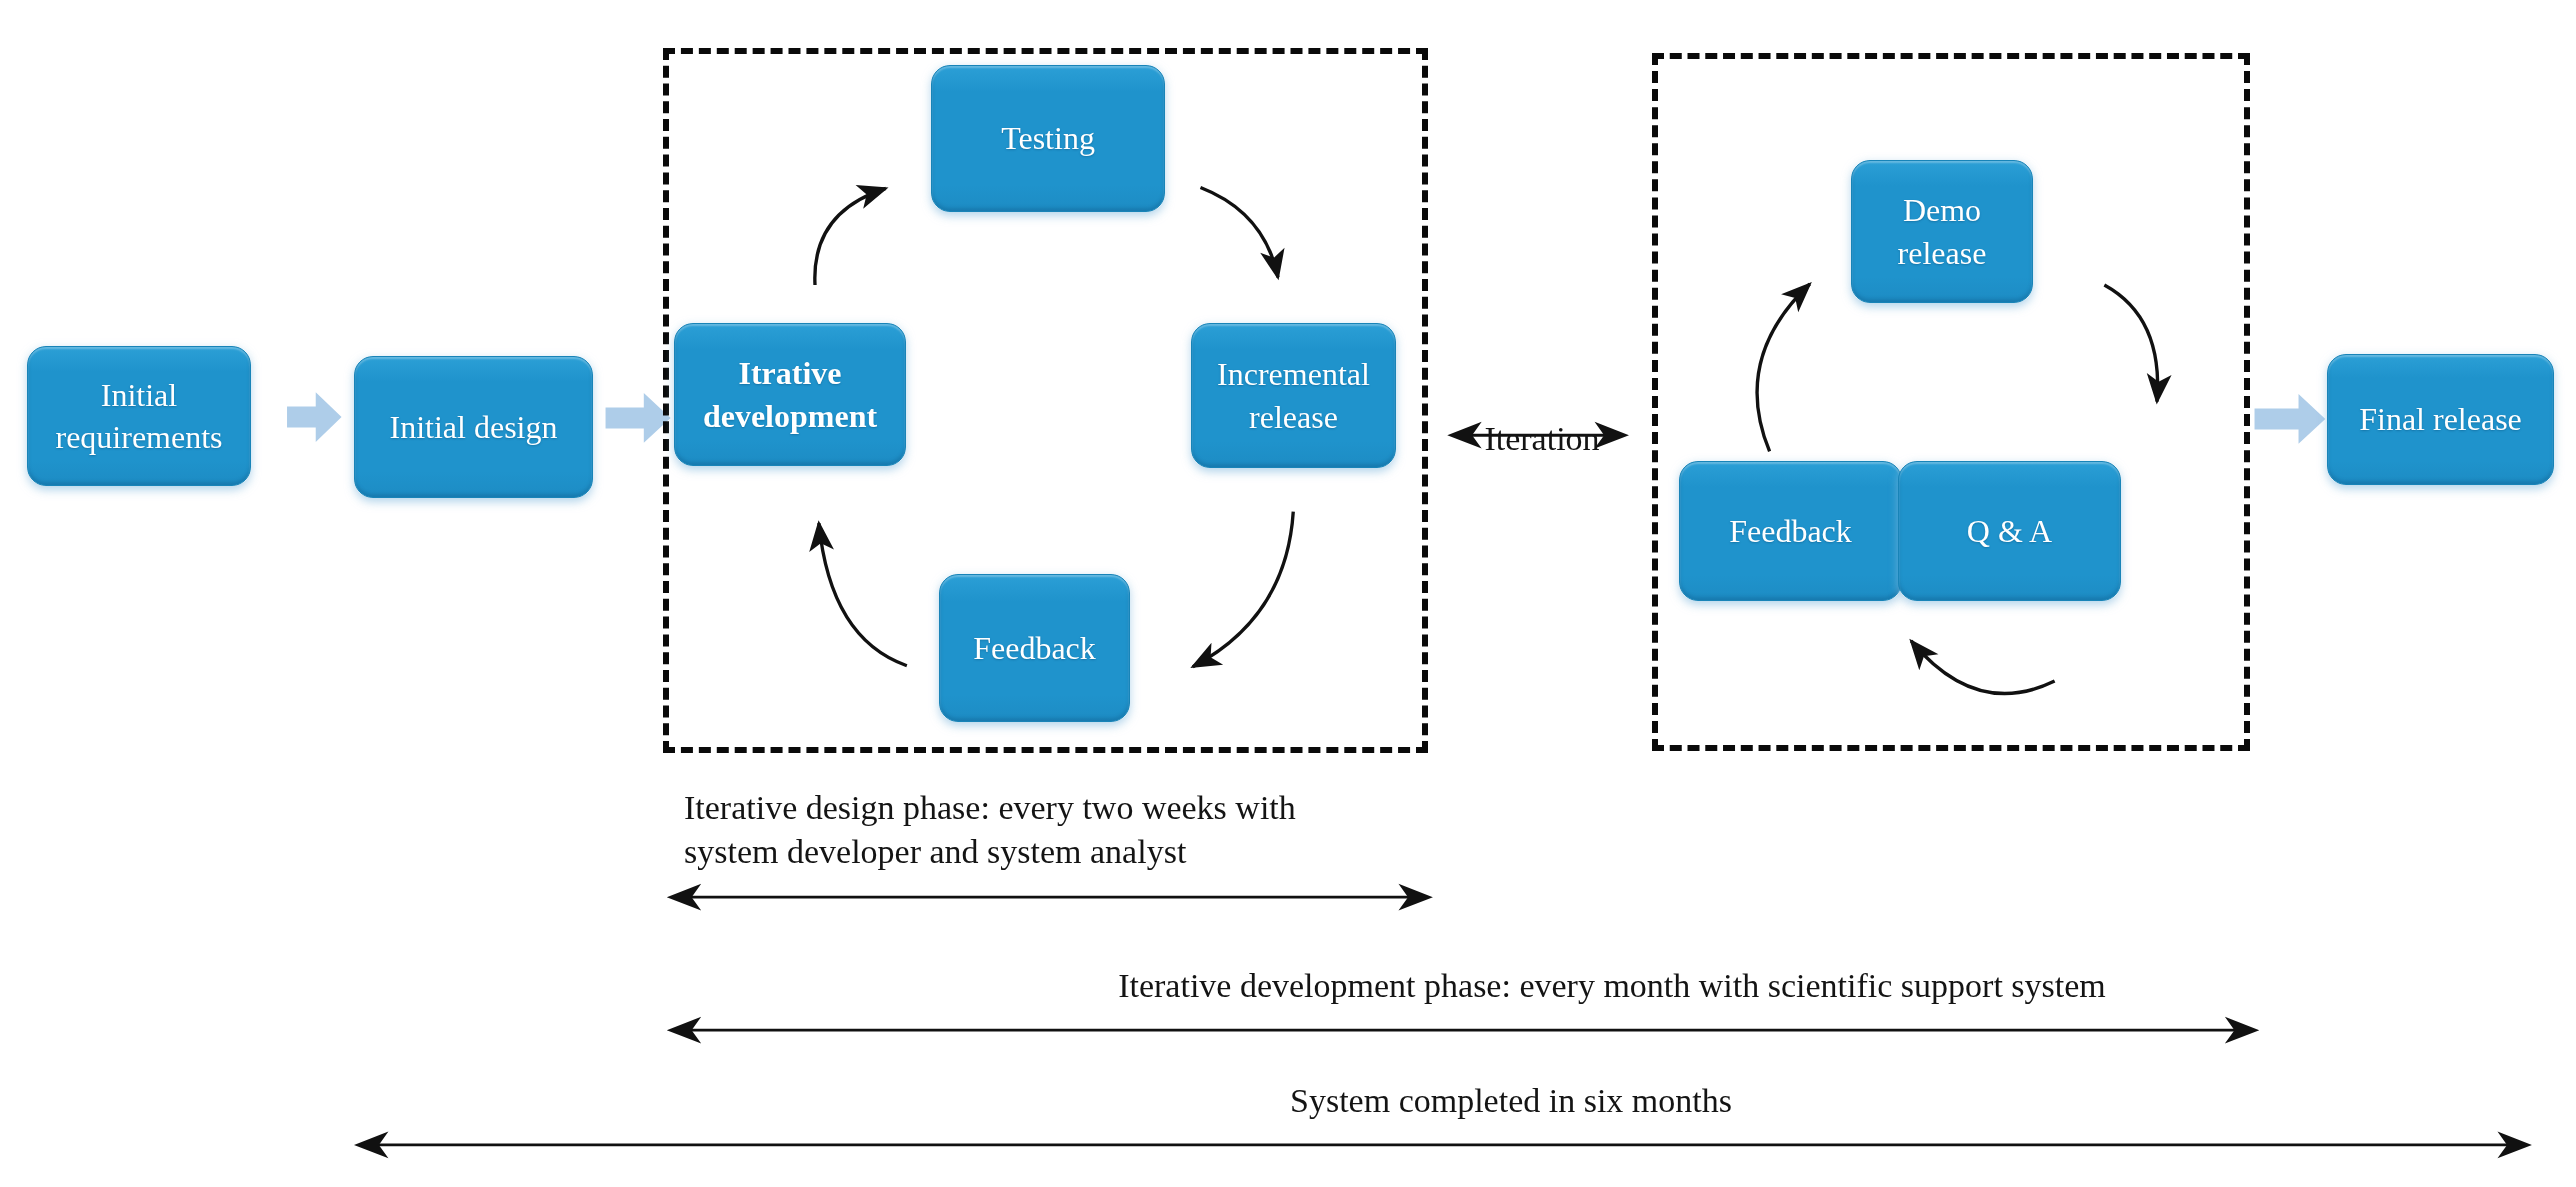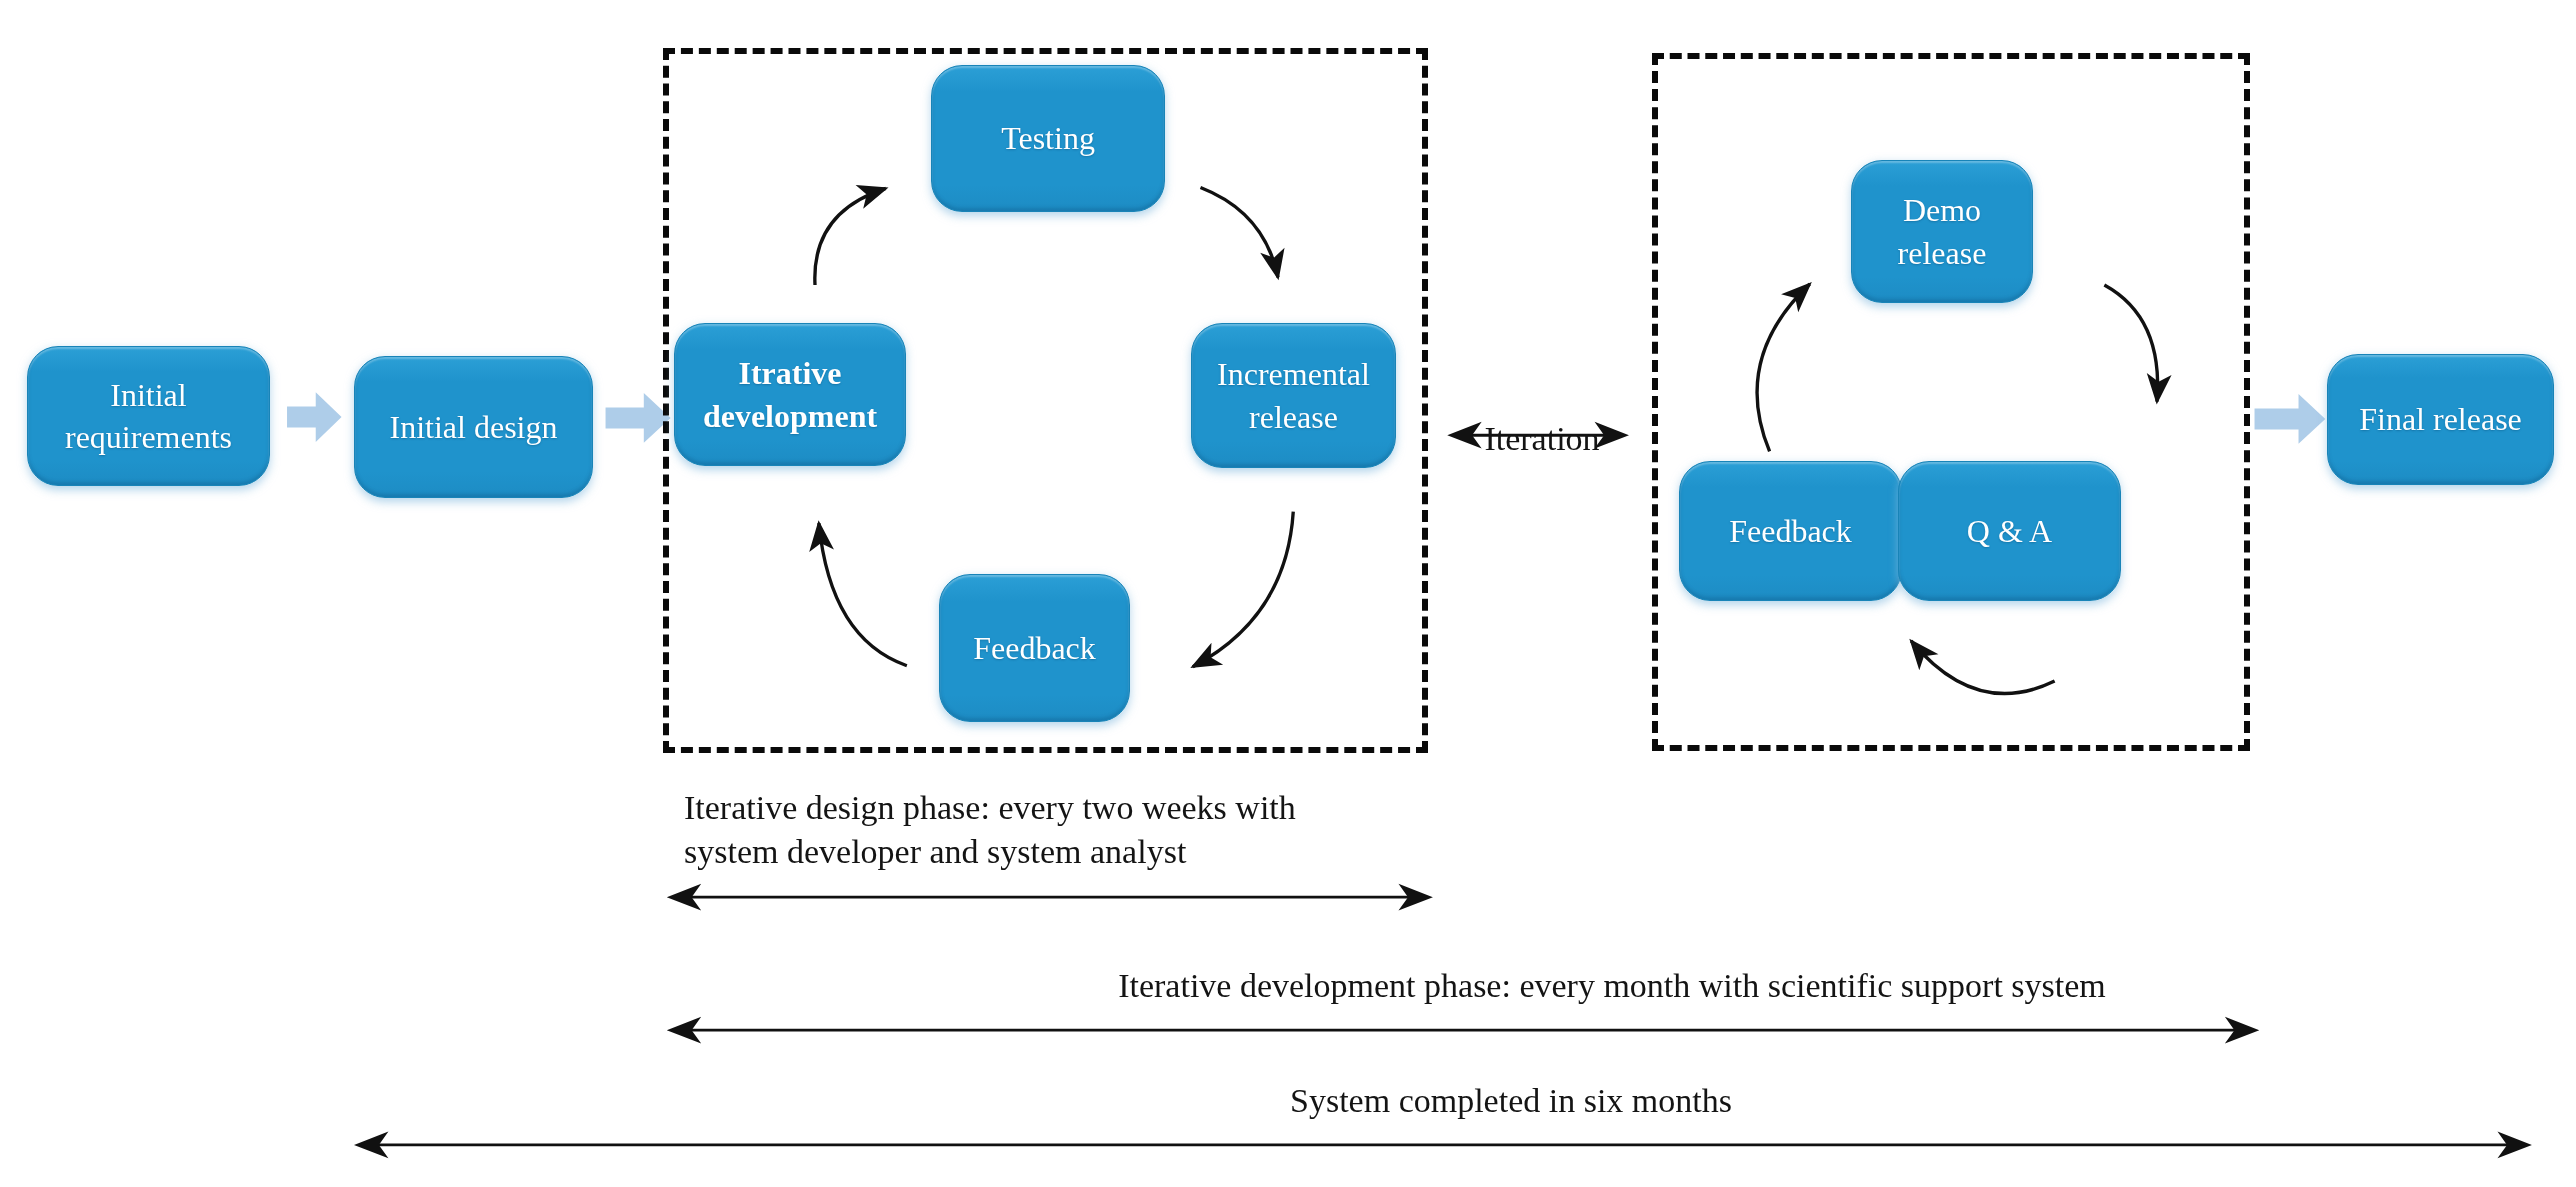--- a/index.html
+++ b/index.html
@@ -8,21 +8,21 @@
     width:2576px;height:1187px;
     background:#ffffff;
     font-family:"Liberation Serif","DejaVu Serif",serif;
     overflow:hidden;
   }
   .arrow-layer{position:absolute;left:0;top:0;width:2576px;height:1187px;}
   .node{
     position:absolute;
     background:linear-gradient(180deg,#2b9fd6 0%,#1f93cc 18%,#1f93cc 82%,#1d8cc4 100%);
     border:1.9px solid #1884b8;
-    border-radius:31px;
+    border-radius:19px;
     box-shadow:0 3.8px 9.6px rgba(140,190,225,.65), inset 0 1.9px 1.9px rgba(255,255,255,.28), inset 0 -2.9px 3.8px rgba(0,60,100,.22);
     display:flex;align-items:center;justify-content:center;
     box-sizing:border-box;
   }
   .node-label{
     color:#ffffff;
     font-size:32px;
     line-height:1.32;
     text-align:center;
     white-space:pre-line;
@@ -89,21 +89,21 @@
     <g>
       <line x1="388" y1="1197" x2="2629" y2="1197" stroke="#111111" stroke-width="3"></line>
       <polygon points="370,1197 406,1183 396,1197 406,1211" fill="#111111"></polygon>
       <polygon points="2647,1197 2611,1183 2621,1197 2611,1211" fill="#111111"></polygon>
     </g>
   </svg>
 
   <div class="dashed-region" style="left:663px;top:48px;width:765px;height:705px;"></div>
   <div class="dashed-region" style="left:1652px;top:53px;width:598px;height:698px;"></div>
 
-  <div class="node" style="left:27px;top:346px;width:243px;height:140px;">
+  <div class="node" style="left:27px;top:346px;width:224px;height:140px;">
     <span class="node-label">Initial
 requirements</span>
   </div>
 
   <div class="node" style="left:354px;top:356px;width:239px;height:142px;">
     <span class="node-label">Initial design</span>
   </div>
 
   <div class="node" style="left:931px;top:65px;width:234px;height:147px;">
     <span class="node-label">Testing</span>

